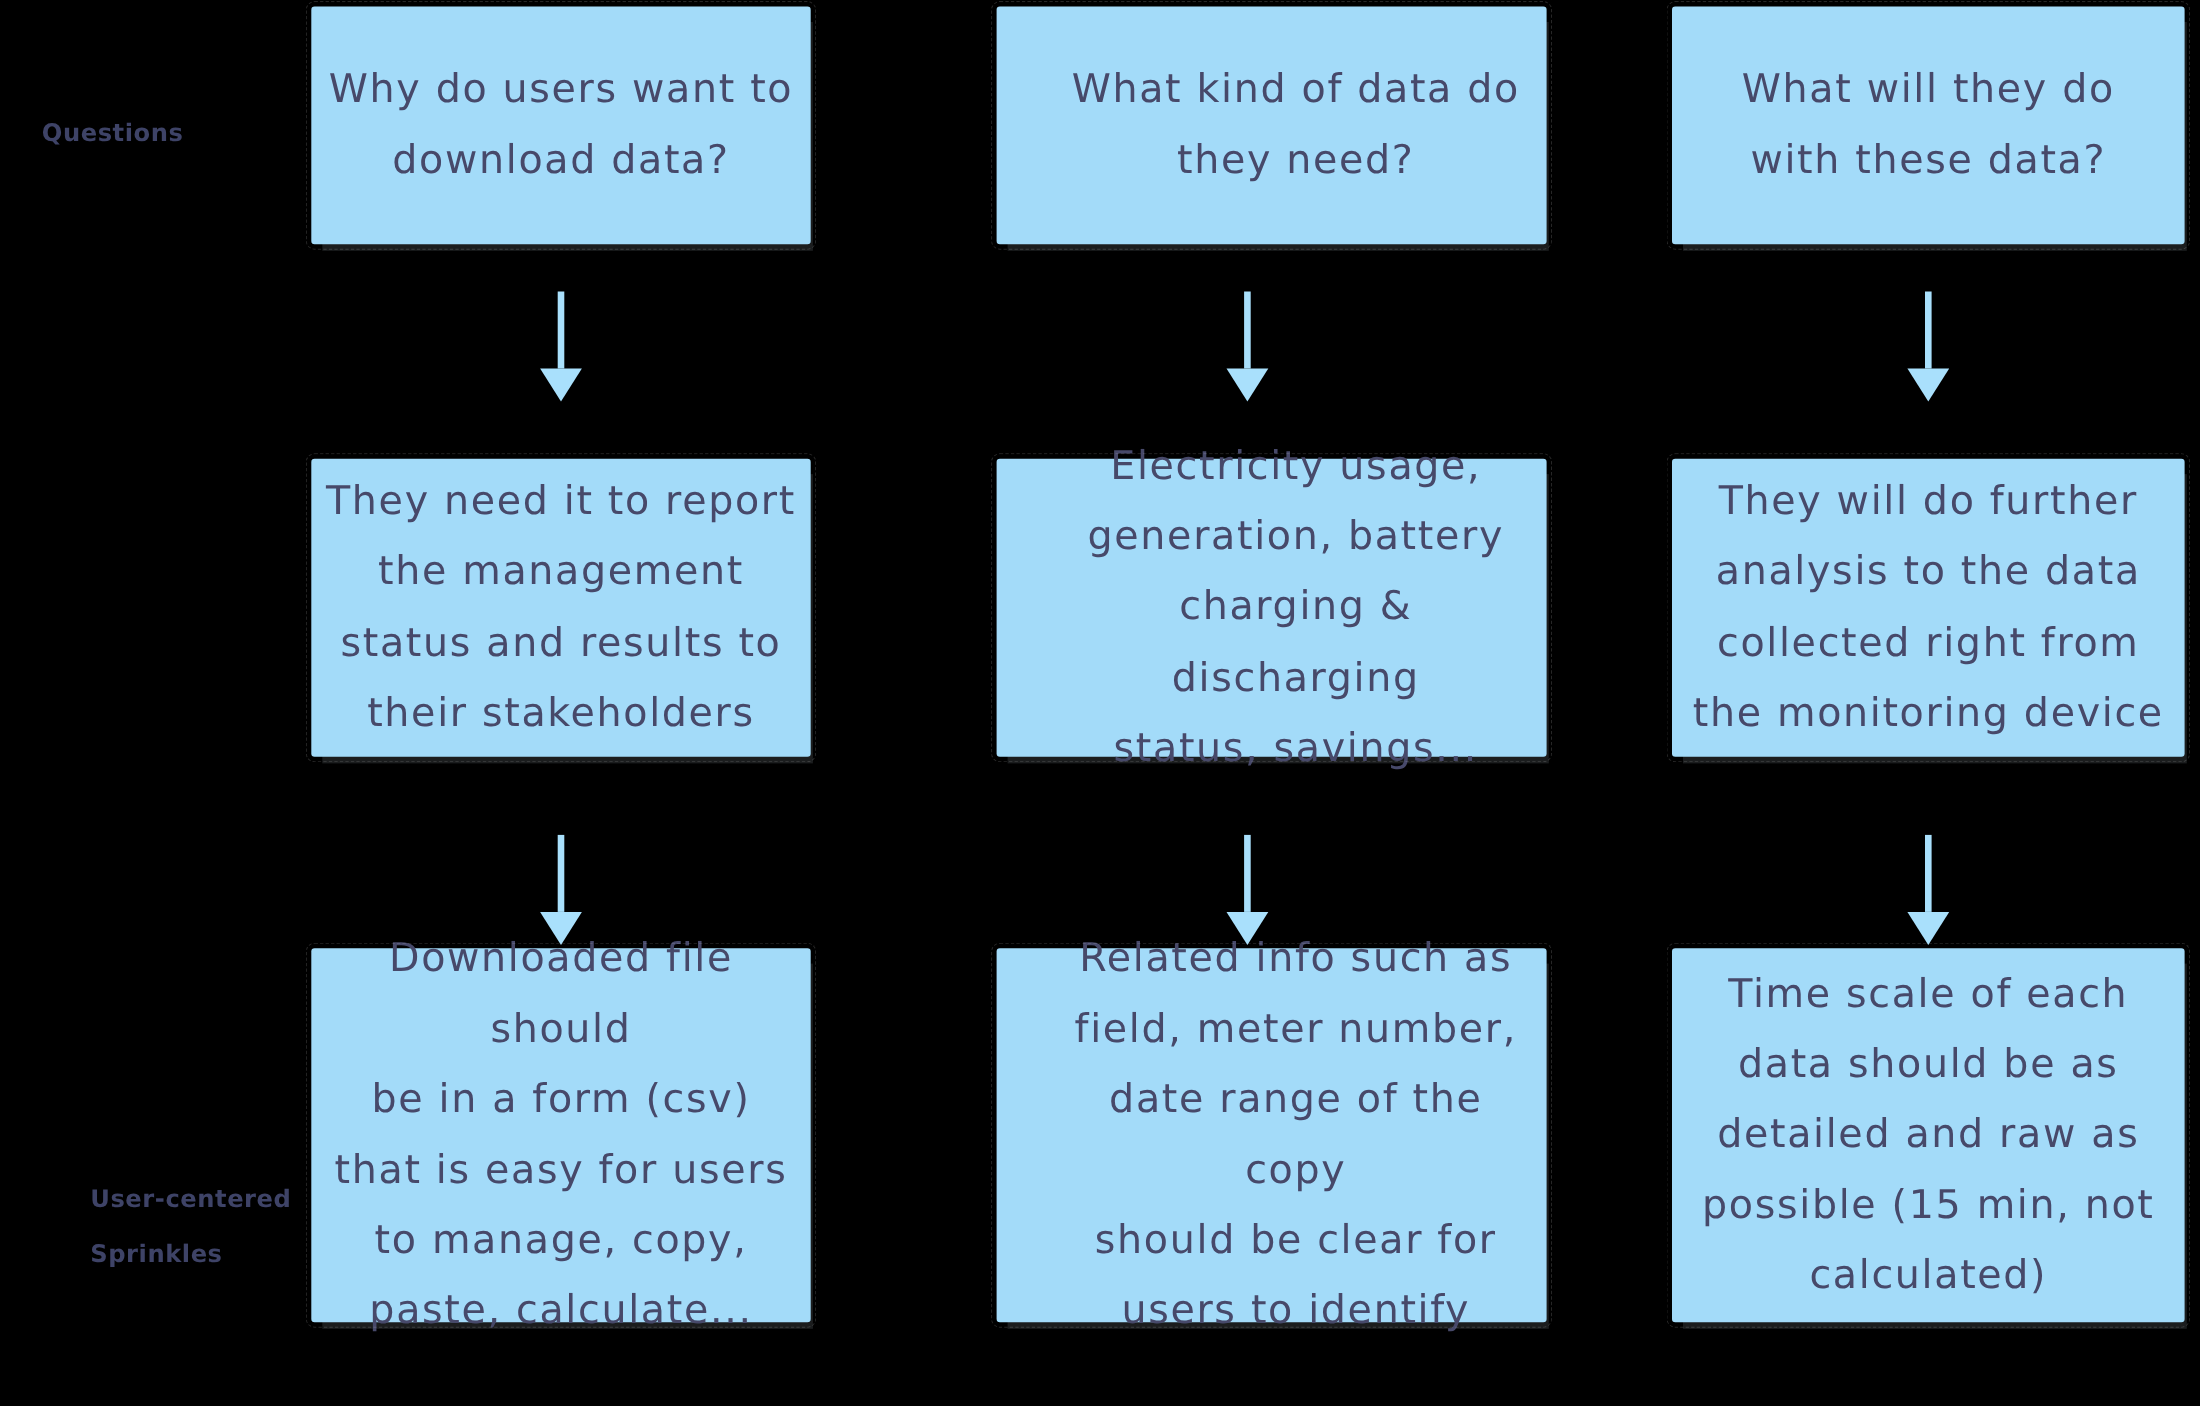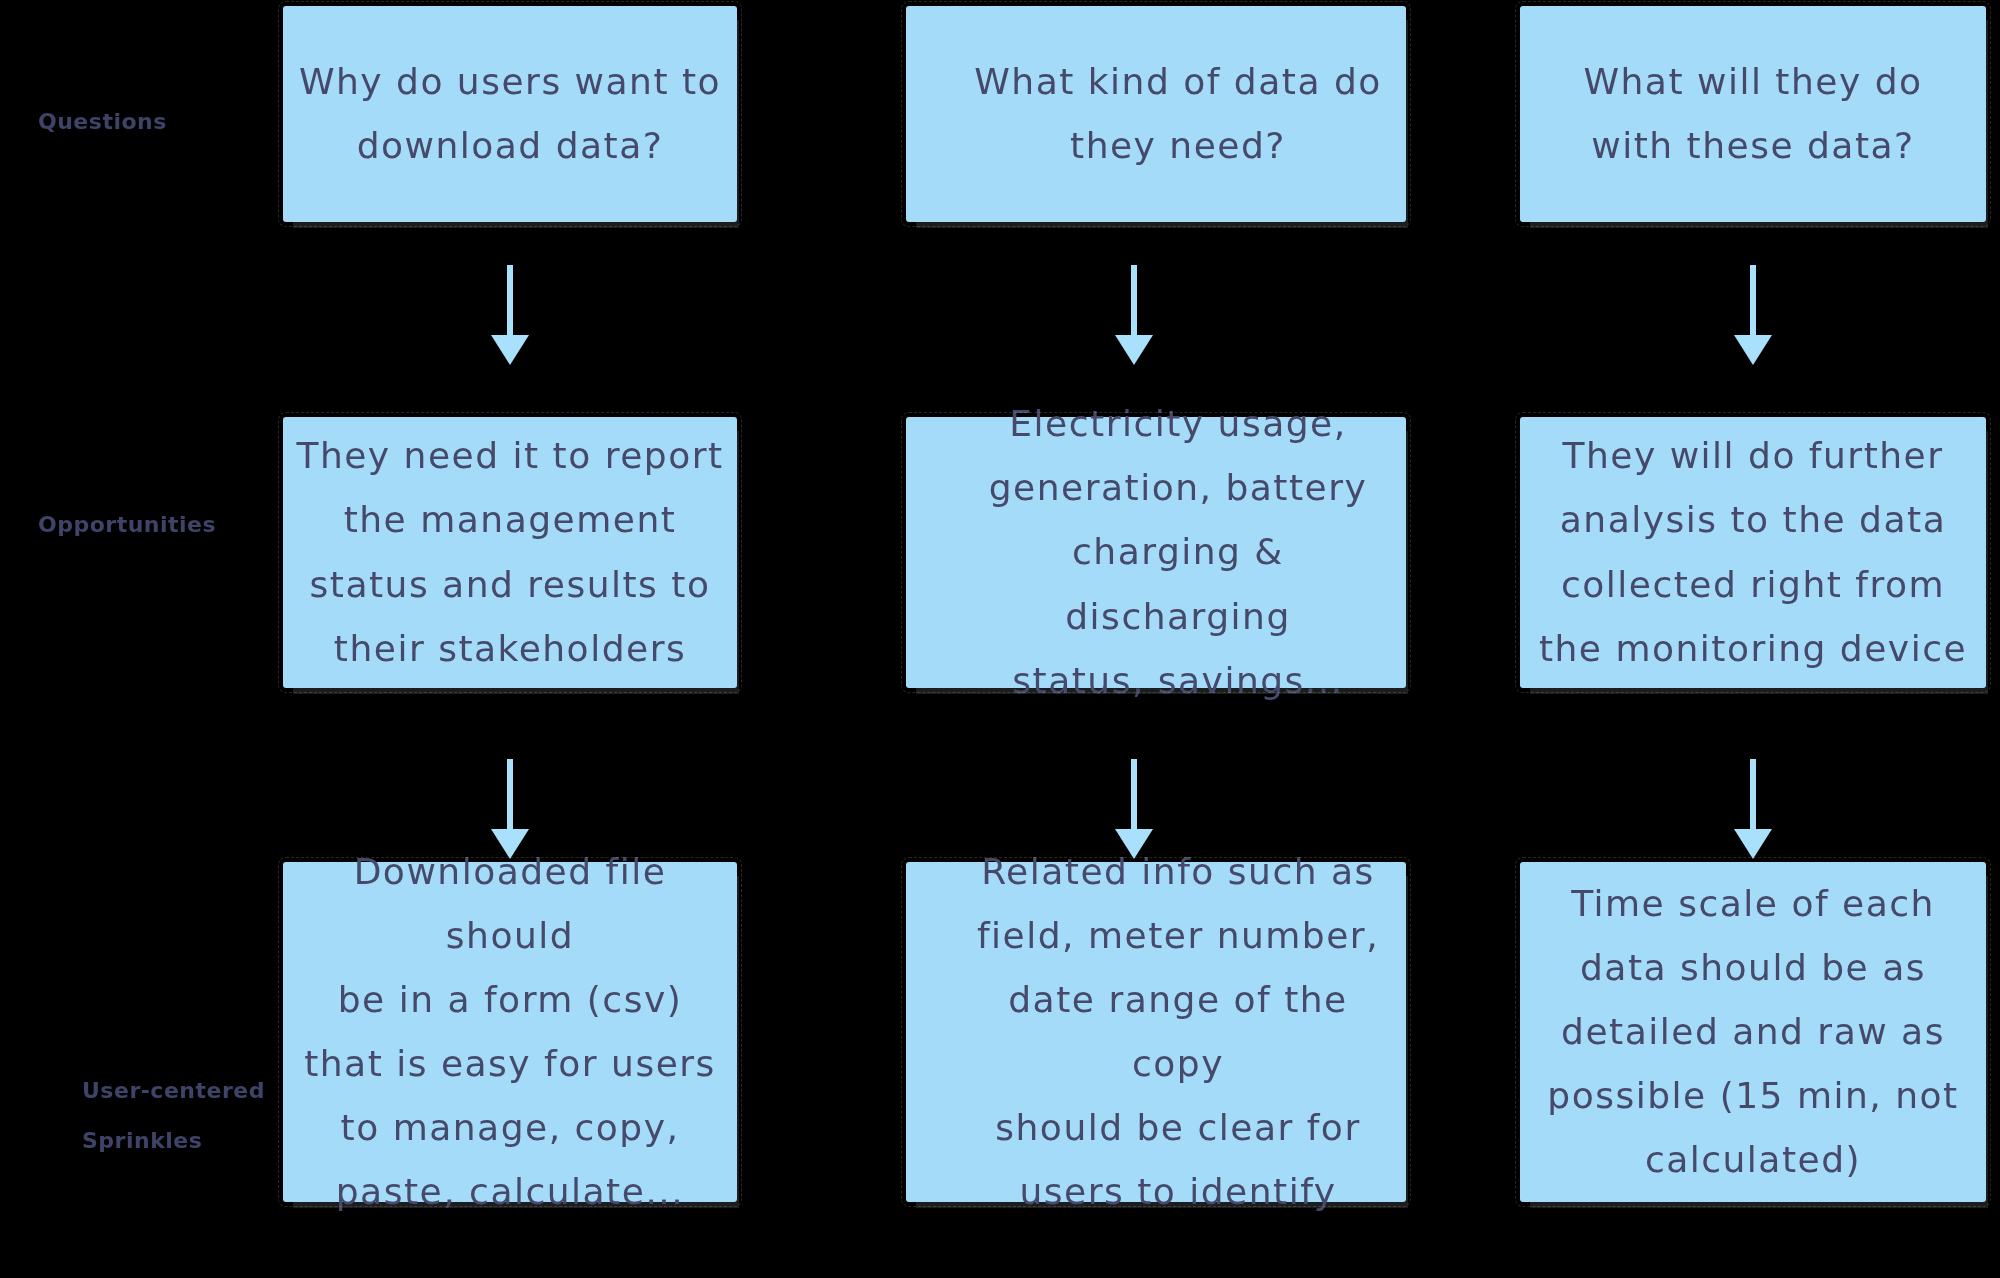--- a/index.html
+++ b/index.html
@@ -78,21 +78,20 @@
   .ac3{left:1734px;}
   .ar1{top:265px;}
   .ar2{top:759px;}
 </style>
 </head>
 <body>
 
 <div class="canvas">
 
   <div class="row-label lbl-q">Questions</div>
-  <div class="row-label lbl-o">Opportunities</div>
   <div class="row-label lbl-s">User-centered
 Sprinkles</div>
 
   <div class="note r1 c1">
     <span class="note-text">Why do users want to
 download data?</span>
   </div>
   <div class="note r1 c2">
     <span class="note-text">What kind of data do
 they need?</span>

